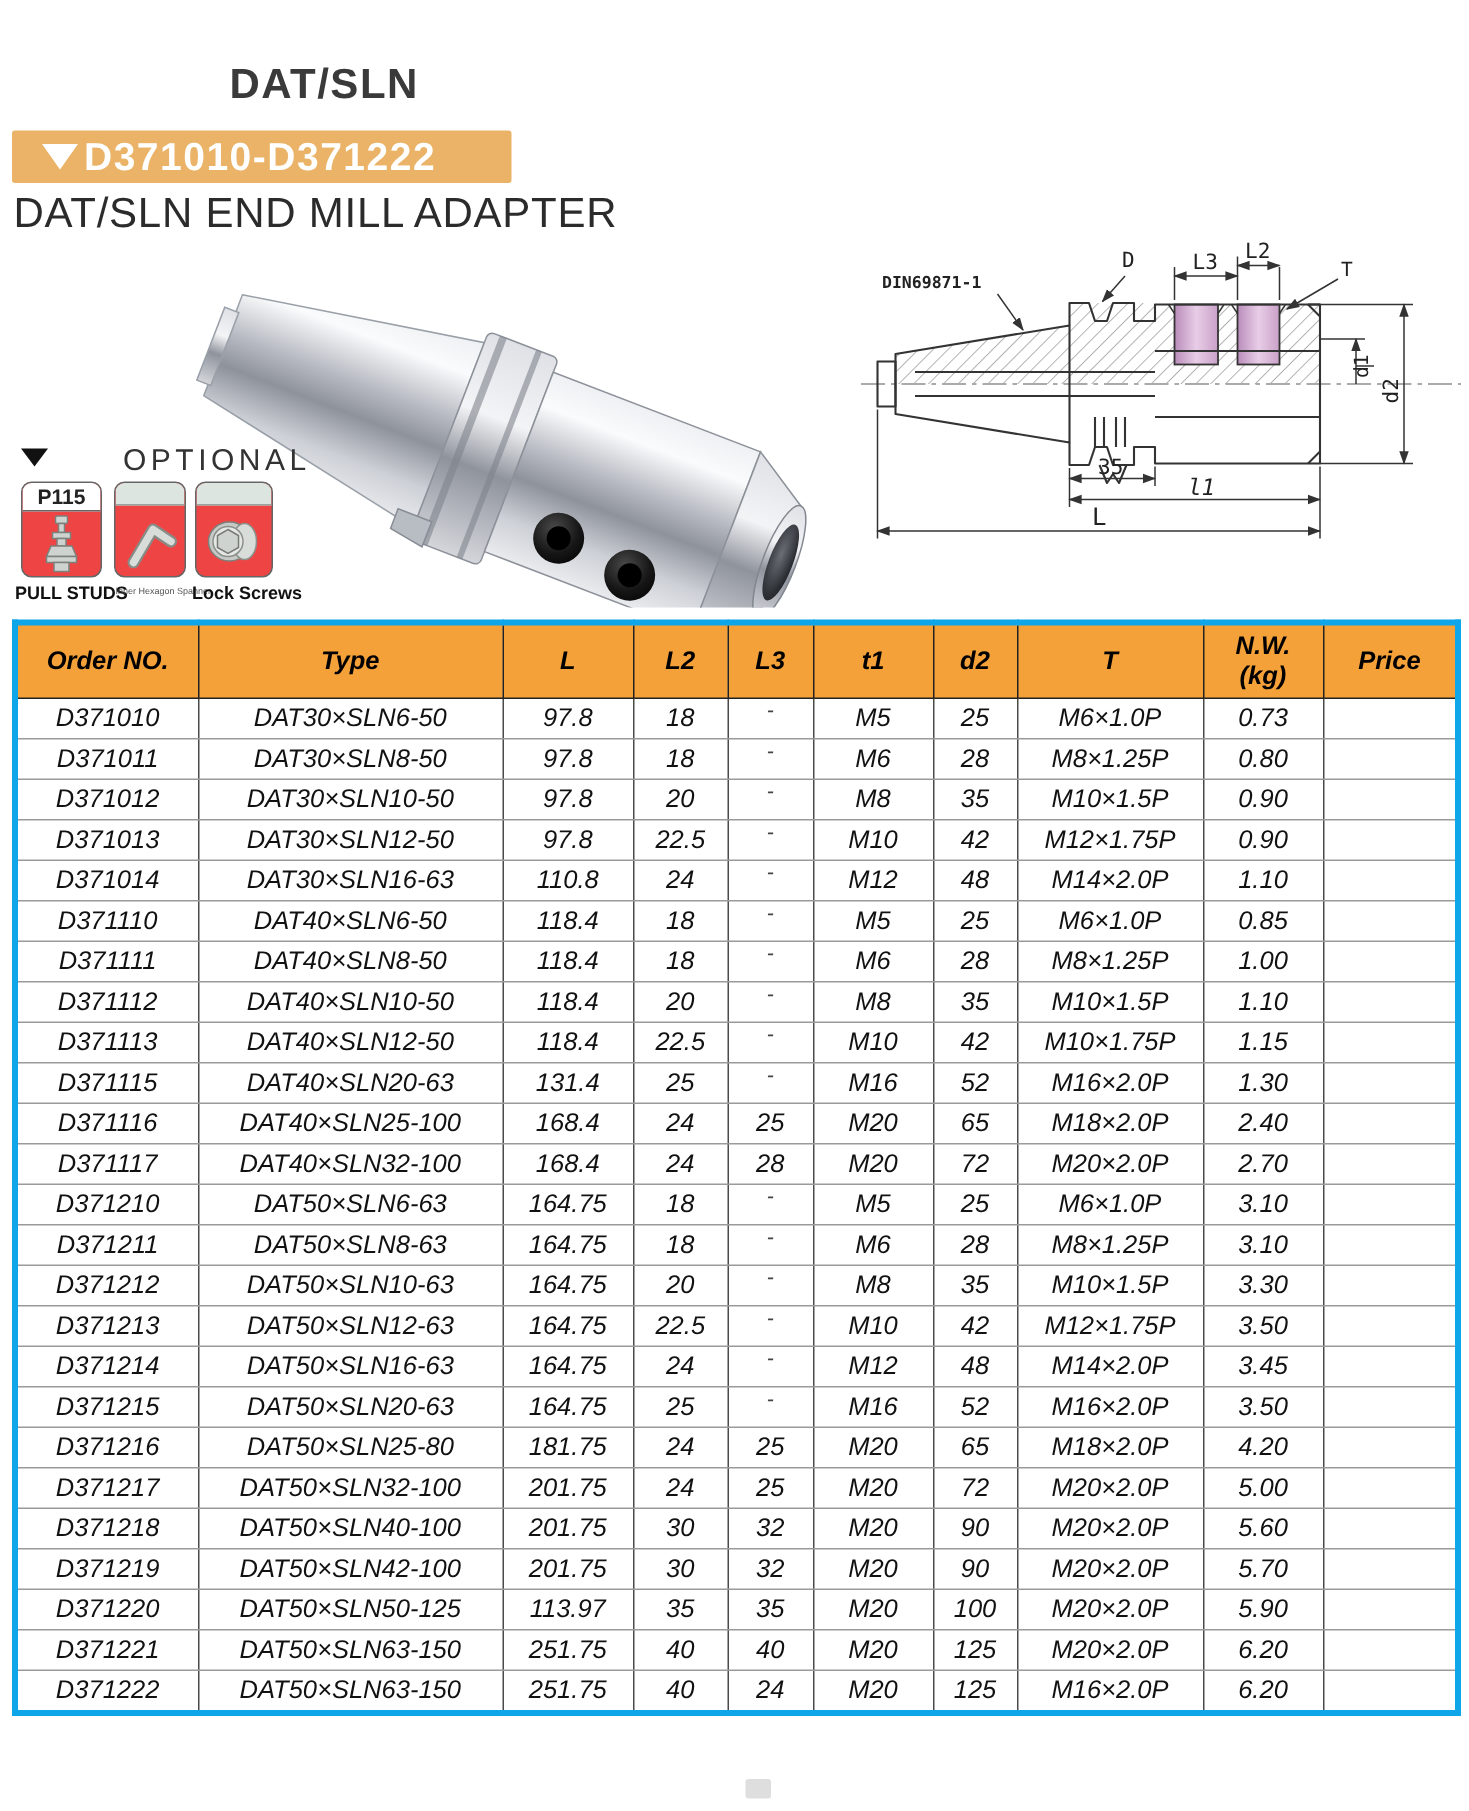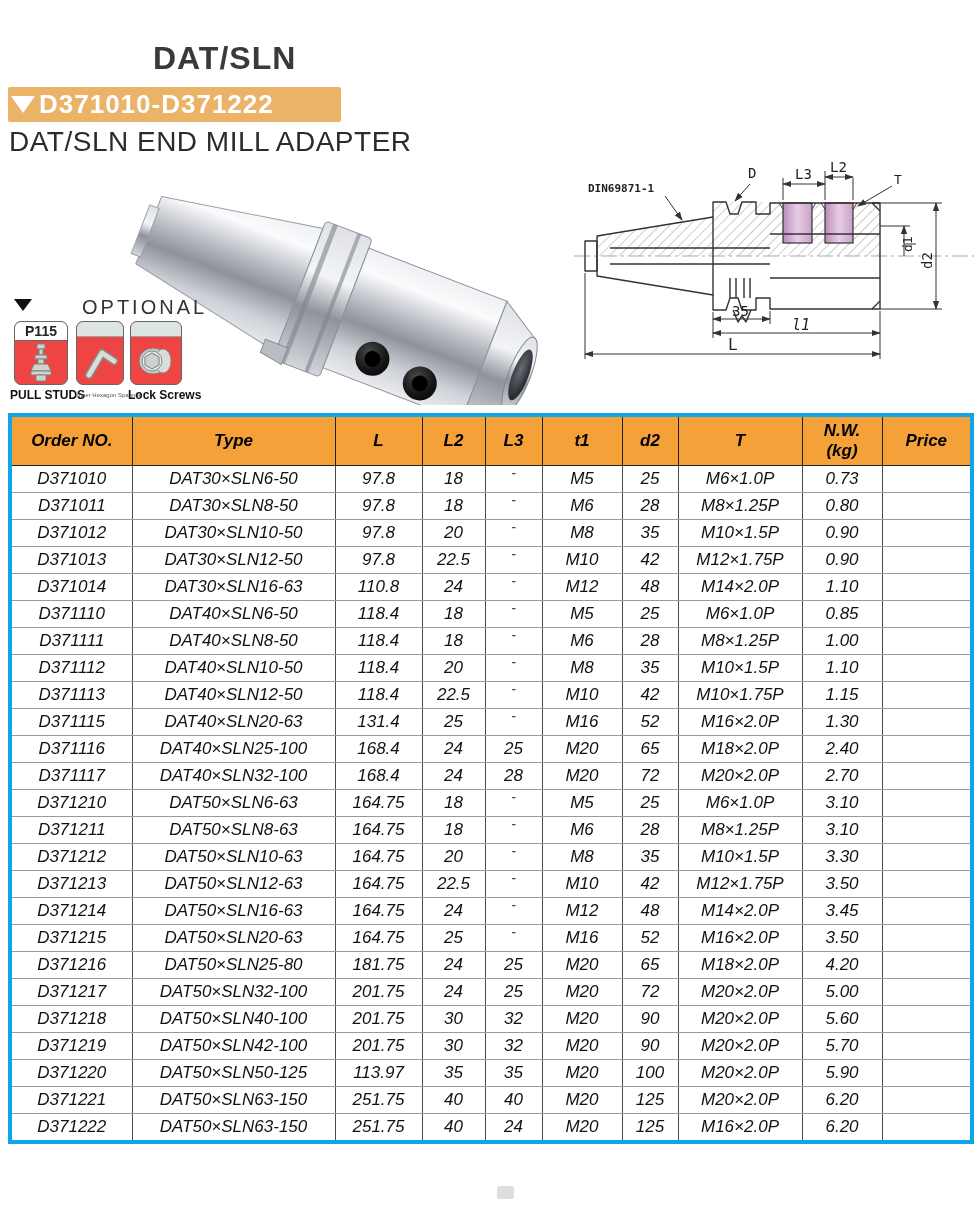--- a/index.html
+++ b/index.html
@@ -1,22 +1,22 @@
 <!DOCTYPE html>
 <html><head>
 <meta charset="utf-8">
 <style>
   html,body{margin:0;padding:0;background:#ffffff;}
   .page{position:relative;width:979px;height:1207px;background:#fff;overflow:hidden;
         font-family:"Liberation Sans",sans-serif;color:#1a1a1a;}
 
   
-  .title{position:absolute;left:153px;top:40px;font-size:32px;font-weight:600;color:#3a3a3a;letter-spacing:1px;}
+  .title{position:absolute;left:153px;top:40px;font-size:28px;font-weight:600;color:#3a3a3a;letter-spacing:1px;}
   .banner{position:absolute;left:8px;top:87px;width:333px;height:35px;background:#EAB367;
-          display:flex;align-items:center;padding-left:3px;box-sizing:border-box;border-radius:2px;}
+          display:flex;align-items:center;padding-left:20px;box-sizing:border-box;border-radius:2px;}
   .banner-tri{width:0;height:0;border-left:12px solid transparent;border-right:12px solid transparent;
               border-top:17px solid #ffffff;margin-right:4px;}
   .banner-text{color:#ffffff;font-size:26px;font-weight:bold;letter-spacing:1px;}
   .subtitle{position:absolute;left:9px;top:126px;font-size:28px;font-weight:500;color:#2b2b2b;letter-spacing:.5px;}
 
   
   .opt-tri{position:absolute;left:14px;top:299px;width:0;height:0;
            border-left:9px solid transparent;border-right:9px solid transparent;border-top:12px solid #111;}
   .opt-label{position:absolute;left:82px;top:296px;font-size:20px;letter-spacing:3px;color:#333;}
   .opt-box{position:absolute;top:321px;height:64px;border:1.6px solid #666;border-radius:7px;background:#ef4444;

